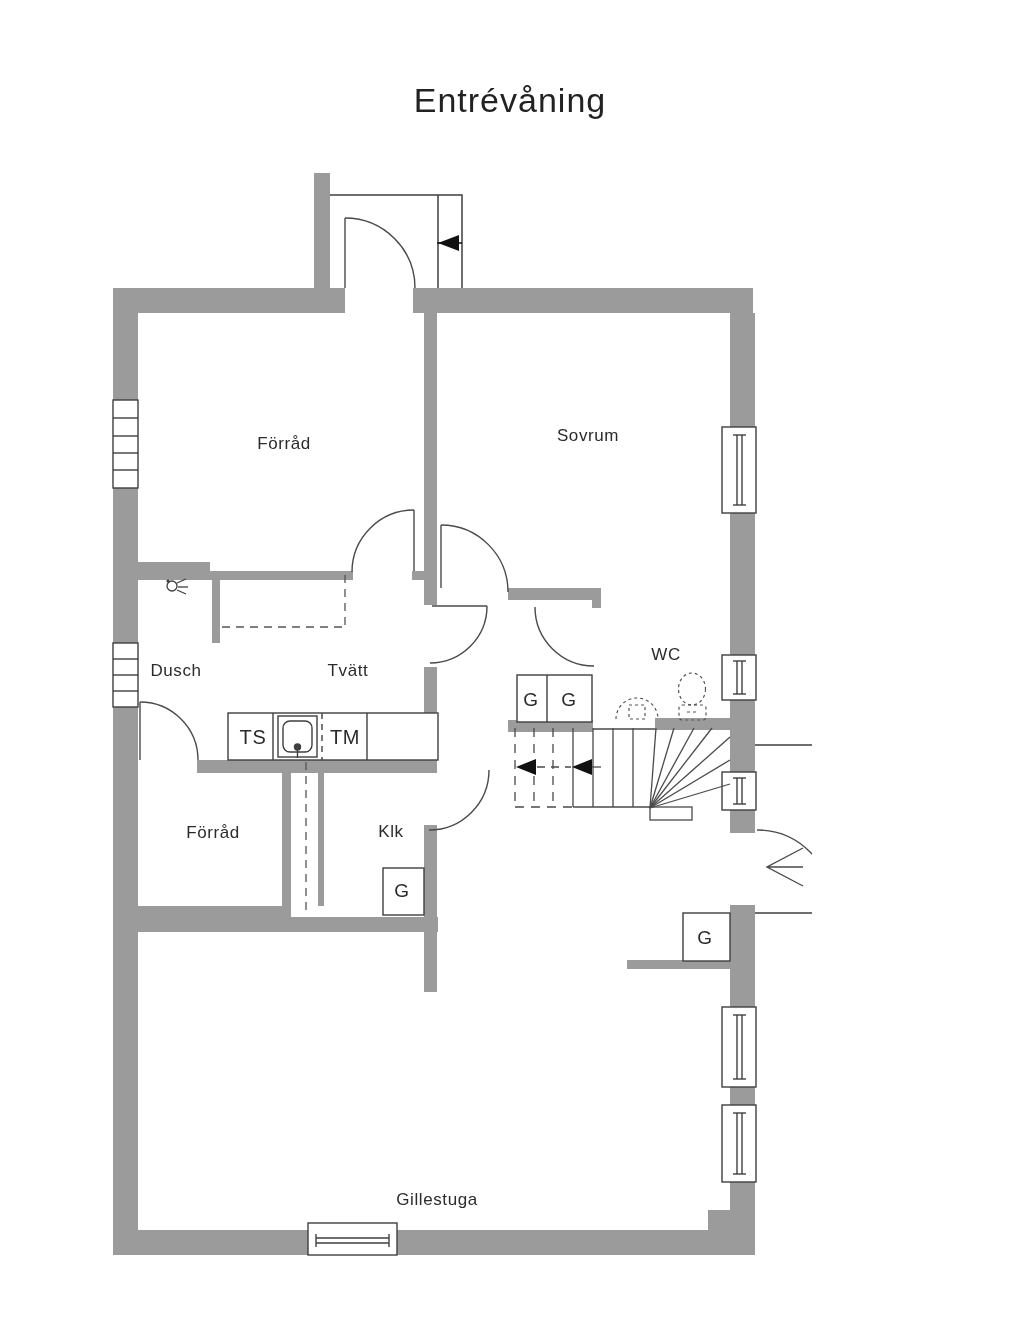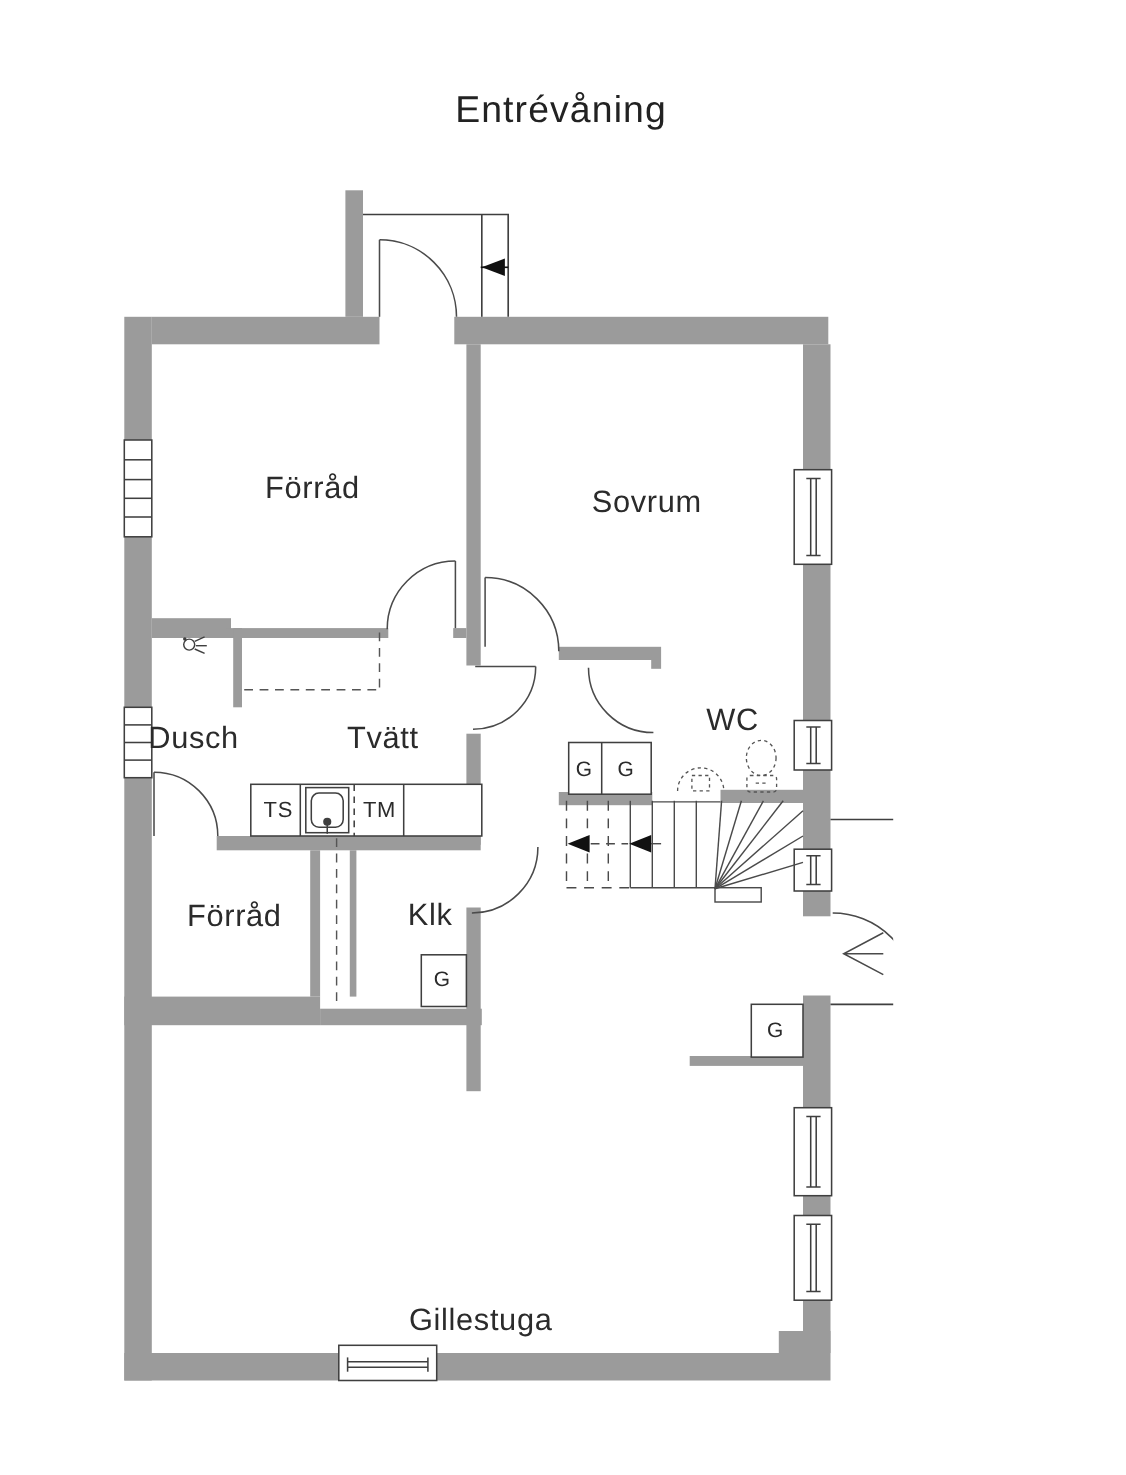--- a/index.html
+++ b/index.html
@@ -13,21 +13,21 @@
   #plan-svg{position:absolute;left:0;top:0;}
   .lbl{
     position:absolute;
     transform:translate(-50%,-50%);
     color:#2b2b2b;
     white-space:nowrap;
     letter-spacing:0.6px;
     font-weight:400;
   }
   .title{font-size:34px;color:#222;letter-spacing:1px;}
-  .room{font-size:28px;}
+  .room{font-size:17px;}
   .small{font-size:20px;text-align:center;}
   .tiny{font-size:19px;}
 </style>
 </head>
 <body>
 
 <div id="stage">
 
   <svg id="plan-svg" width="1024" height="1341" viewBox="0 0 1024 1341">
 
@@ -262,21 +262,21 @@
       <rect x="893" y="288" width="18" height="9"></rect>
       <rect x="893" y="620" width="18" height="9"></rect>
       <rect x="895" y="905" width="16" height="8"></rect>
       <rect x="893" y="1237" width="18" height="9"></rect>
     </g>
   </svg>
 
   <div class="lbl title" style="left:510px;top:100px;">Entrévåning</div>
 
   <div class="lbl room" style="left:284px;top:444px;">Förråd</div>
-  <div class="lbl room" style="left:588px;top:456px;">Sovrum</div>
+  <div class="lbl room" style="left:588px;top:436px;">Sovrum</div>
   <div class="lbl room" style="left:176px;top:671px;">Dusch</div>
   <div class="lbl room" style="left:315px;top:671px;margin-left:33px;">Tvätt</div>
   <div class="lbl room" style="left:666px;top:655px;">WC</div>
   <div class="lbl room" style="left:213px;top:833px;">Förråd</div>
   <div class="lbl room" style="left:391px;top:832px;">Klk</div>
   <div class="lbl room" style="left:437px;top:1160px;margin-top:40px;">Gillestuga</div>
 
   <div class="lbl small" style="left:253px;top:737px;">TS</div>
   <div class="lbl small" style="left:345px;top:737px;">TM</div>
 

